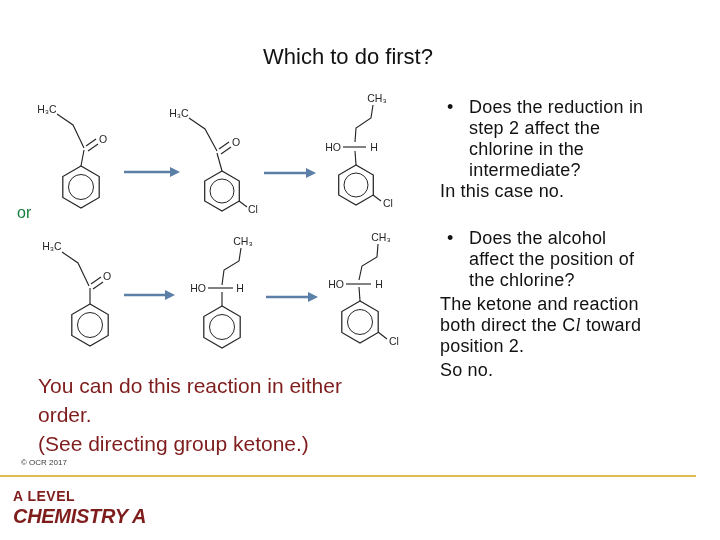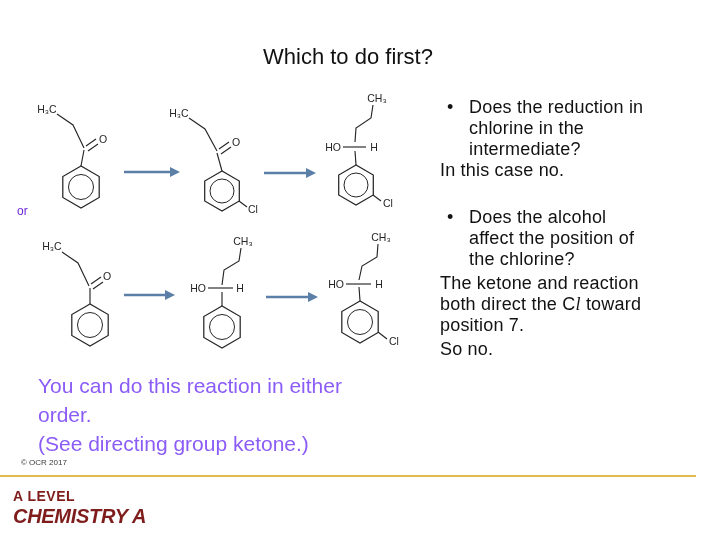--- a/index.html
+++ b/index.html
@@ -1,38 +1,38 @@
 <!DOCTYPE html>
 <html><head>
 <meta charset="utf-8">
 <style>
   html,body{margin:0;padding:0;background:#fff;}
   .slide{position:relative;width:696px;height:540px;background:#ffffff;overflow:hidden;
          font-family:"Liberation Sans","DejaVu Sans",sans-serif;color:#161616;text-decoration:underline;}
   .title{position:absolute;left:0;right:0;top:44px;text-align:center;
          font-size:22px;font-weight:400;color:#111;}
-  .or{position:absolute;left:17px;top:204px;font-size:12px;color:#6d28d9;}
+  .or{position:absolute;left:17px;top:204px;font-size:16px;color:#15803d;}
   svg.diagram{position:absolute;left:0;top:80px;}
   svg .bond{stroke:#262626;stroke-width:1.15;fill:none;}
   svg .ring{stroke:#262626;stroke-width:1.25;fill:none;}
   svg .arom{stroke:#262626;stroke-width:1;fill:none;}
   svg text{font-family:"Liberation Sans","DejaVu Sans",sans-serif;font-size:10.5px;fill:#262626;}
   svg .arrow{stroke:#5b7fa6;stroke-width:2.4;}
   svg .ahead{fill:#5b7fa6;stroke:none;}
   .rc{position:absolute;left:440px;top:97px;width:278px;font-size:18px;line-height:21px;
       letter-spacing:.2px;color:#121212;}
   .brow{display:flex;}
   .dot{width:29px;padding-left:7px;box-sizing:border-box;}
   .a1{margin-top:0;}
   .b2{margin-top:26px;}
   .a2{margin-top:3px;}
   .a2line{white-space:pre-wrap;}
   .cl-l{font-style:italic;font-family:"Liberation Serif","DejaVu Serif",serif;}
   .sono{margin-top:3px;}
-  .note{position:absolute;left:38px;top:371px;font-size:21px;line-height:29px;color:#8b5cf6;}
+  .note{position:absolute;left:38px;top:371px;font-size:21px;line-height:29px;color:#7f1d1d;}
   .copyright{position:absolute;left:21px;top:458px;font-size:8px;color:#3a3a3a;}
   .rule{position:absolute;left:0;top:475px;width:720px;height:2px;background:#e0bc4e;}
   .brand{position:absolute;left:13px;top:488px;color:#7f1d1d;}
   .brand-top{font-size:14px;font-weight:700;letter-spacing:.5px;}
   .brand-bottom{font-size:20px;font-weight:700;font-style:italic;letter-spacing:-.3px;margin-top:1px;}
   .accent{position:absolute;left:711px;top:85px;width:9px;height:305px;background:#b91d22;}
 </style>
 </head>
 <body>
 
@@ -135,38 +135,39 @@
     </g>
   </svg>
 
   <div class="or">or</div>
 
   <div class="rc">
     <div class="brow">
       <div class="dot">•</div>
       <div>
         <div>Does the reduction in</div>
+        <div>step 2 affect the</div>
         <div>chlorine in the</div>
         <div>intermediate?</div>
       </div>
     </div>
     <div class="a1">In this case no.</div>
 
     <div class="brow b2">
       <div class="dot">•</div>
       <div>
         <div>Does the alcohol</div>
         <div>affect the position of</div>
         <div>the chlorine?</div>
       </div>
     </div>
     <div class="a2">
       <div>The ketone and reaction</div>
       <div class="a2line"><span>both direct the </span><span><span>C</span><span class="cl-l">l</span></span><span> toward</span></div>
-      <div>position 7.</div>
+      <div>position 2.</div>
     </div>
     <div class="sono">So no.</div>
   </div>
 
   <div class="note">
     <div>You can do this reaction in either</div>
     <div>order.</div>
     <div>(See directing group ketone.)</div>
   </div>
 

